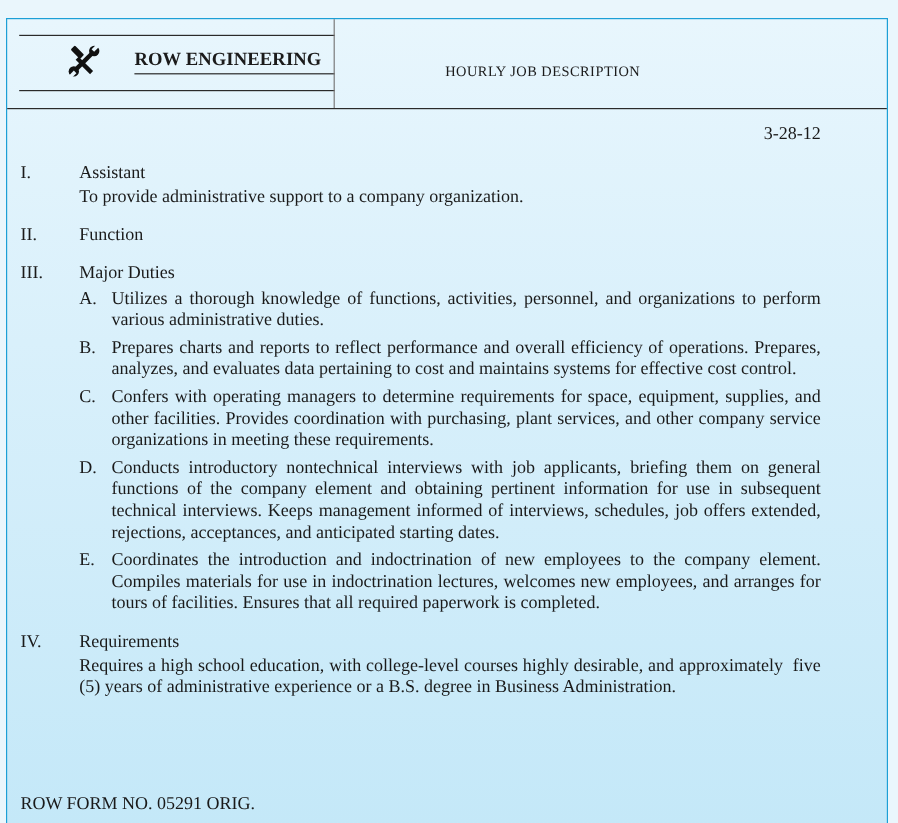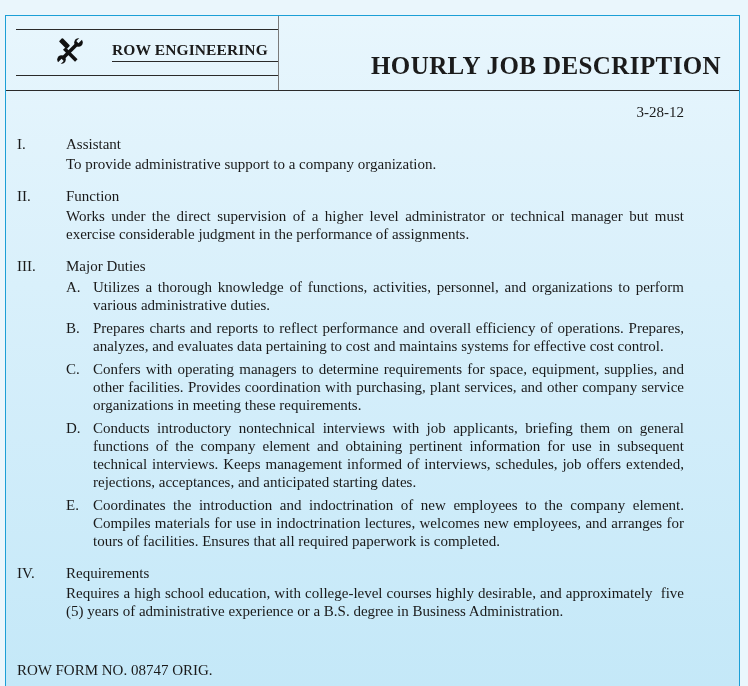--- a/index.html
+++ b/index.html
@@ -78,22 +78,22 @@
       font-size: 15.5px;
       font-weight: bold;
       letter-spacing: 0.1px;
       color: #1b1b1b;
       white-space: nowrap;
     }
     .doc-title {
       position: absolute;
       left: 365px;
       top: 36px;
-      font-size: 25px;
-      font-weight: bold;
+      font-size: 12px;
+      font-weight: normal;
       letter-spacing: 0.4px;
       color: #1b1b1b;
       white-space: nowrap;
     }
     
     .content {
       position: absolute;
       left: 11px;
       top: 74px;
       width: 667px;
@@ -192,21 +192,20 @@
 
     <div class="section">
       <span class="numeral">I.</span>
       <span class="heading">Assistant</span>
       <span class="para">To provide administrative support to a company organization.</span>
     </div>
 
     <div class="section">
       <span class="numeral">II.</span>
       <span class="heading">Function</span>
-      <span class="para">Works under the direct supervision of a higher level administrator or technical manager but must exercise considerable judgment in the performance of assignments.</span>
     </div>
 
     <div class="section">
       <span class="numeral">III.</span>
       <span class="heading">Major Duties</span>
       <div class="duty">
         <span class="letter">A.</span>
         <span>Utilizes a thorough knowledge of functions, activities, personnel, and organizations to perform various administrative duties.</span>
       </div>
       <div class="duty">
@@ -227,14 +226,14 @@
       </div>
     </div>
 
     <div class="section">
       <span class="numeral">IV.</span>
       <span class="heading">Requirements</span>
       <span class="para" style="white-space: pre-wrap;">Requires a high school education, with college-level courses highly desirable, and approximately  five (5) years of administrative experience or a B.S. degree in Business Administration.</span>
     </div>
   </div>
 
-  <span class="footer-form">ROW FORM NO. 08747 ORIG.</span>
+  <span class="footer-form">ROW FORM NO. 05291 ORIG.</span>
 </div>
 
 </body></html>

